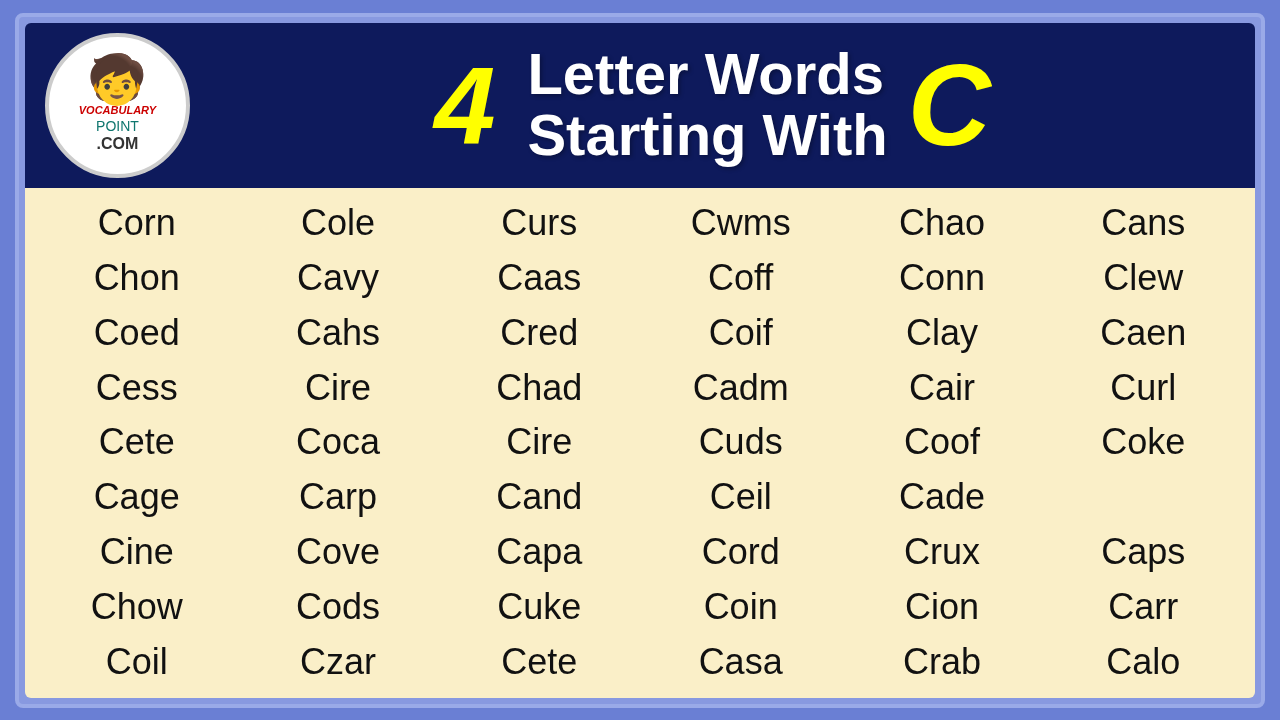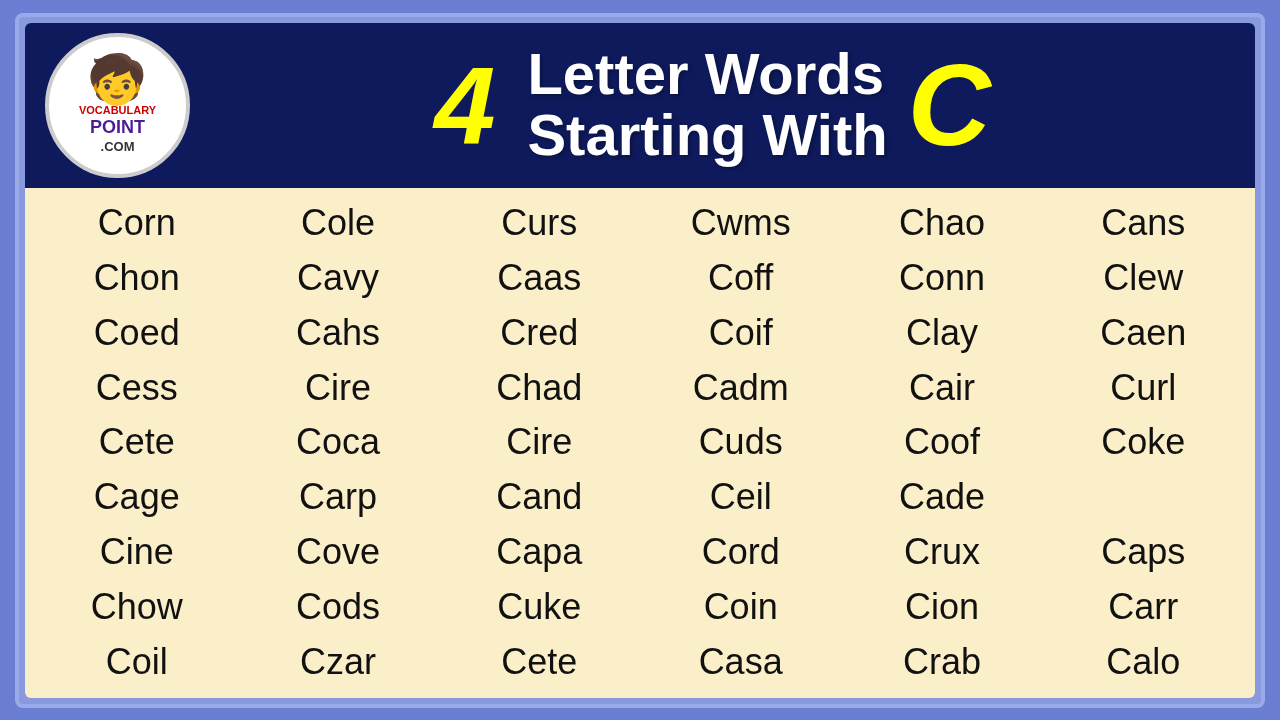--- a/index.html
+++ b/index.html
@@ -54,28 +54,29 @@
       font-size: 10px;
       font-weight: bold;
       color: #0e1a5c;
       text-align: center;
       line-height: 1.2;
     }
     .logo-text .vocab {
       font-size: 11px;
       color: #cc0000;
       font-weight: 900;
+      font-style: italic;
     }
     .logo-text .point {
-      font-size: 18px;
-      color: #4c1d95;
-      font-weight: 700;
+      font-size: 14px;
+      color: #0f766e;
+      font-weight: 400;
     }
     .logo-text .com {
-      font-size: 13px;
+      font-size: 16px;
       color: #333;
     }
     .header-title {
       flex: 1;
       display: flex;
       align-items: center;
       justify-content: center;
       gap: 0;
     }
     .number-4 {

